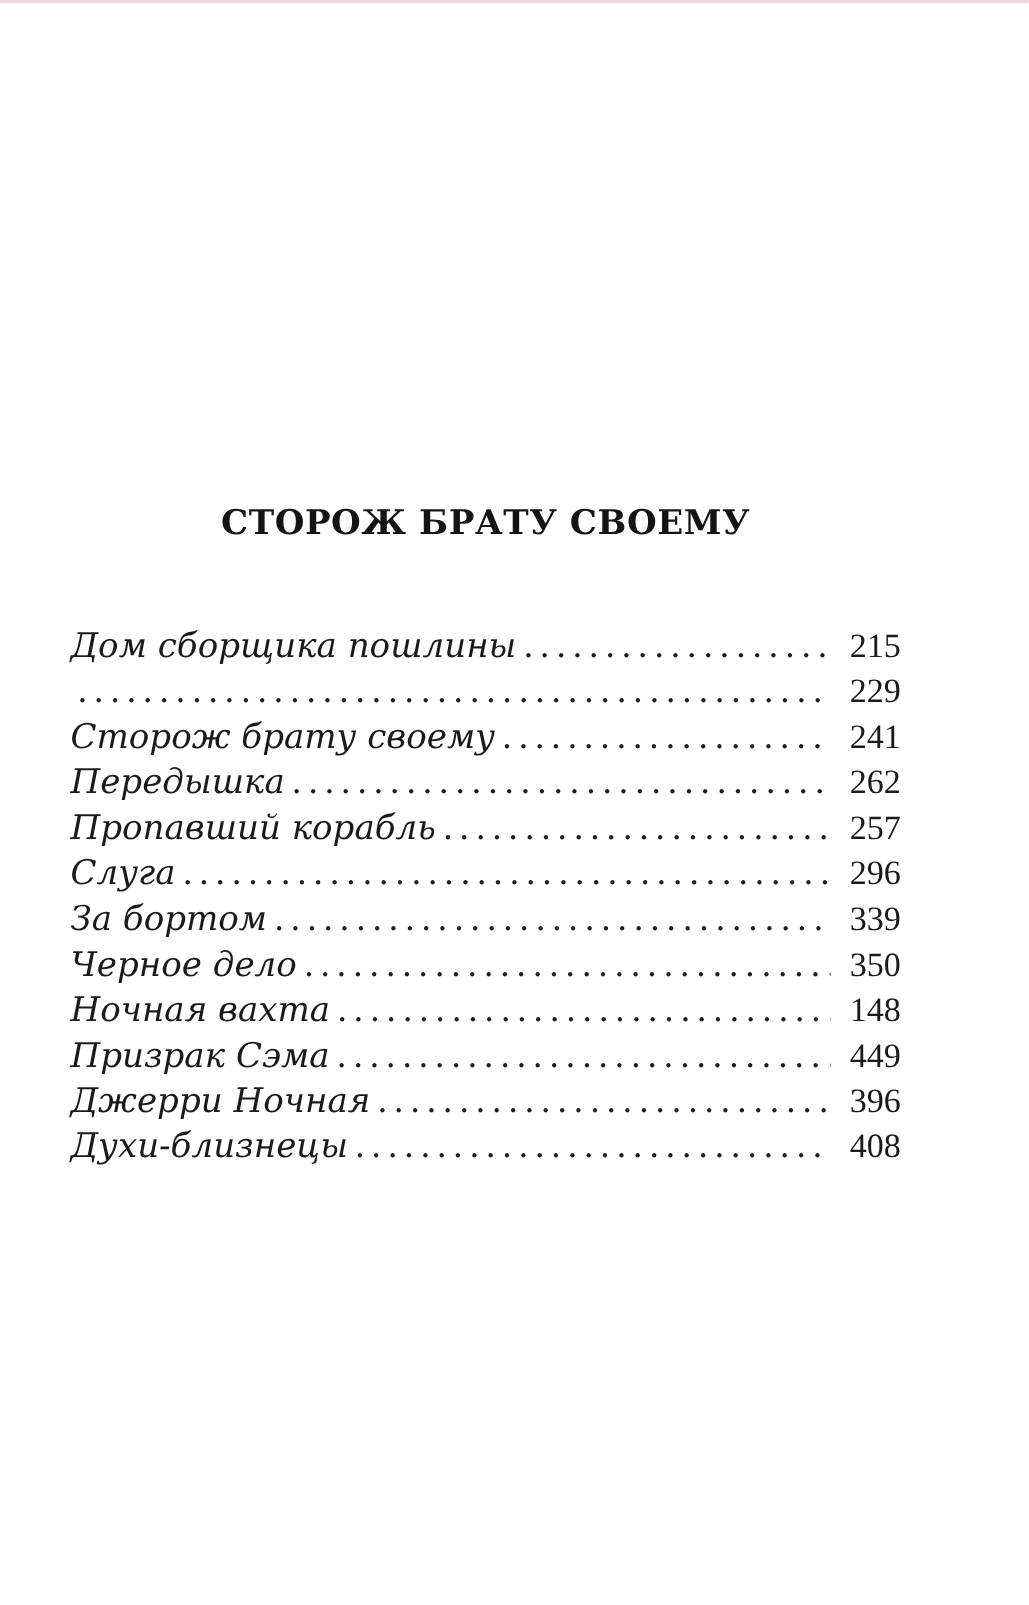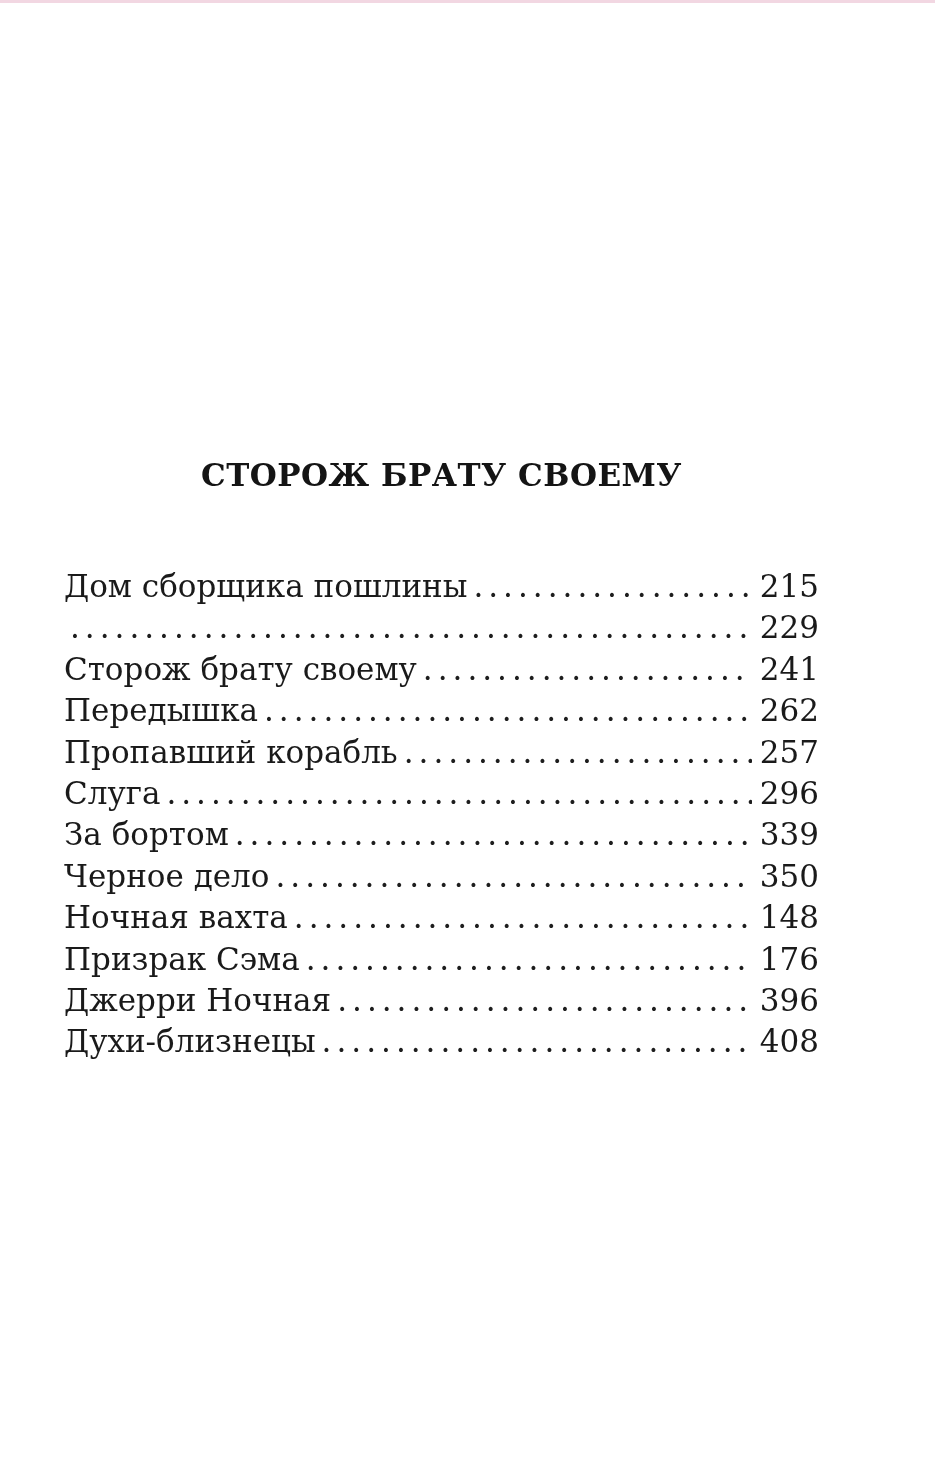--- a/index.html
+++ b/index.html
@@ -44,37 +44,39 @@
   .toc-row {
     display: flex;
     align-items: baseline;
     height: 41.4px;
     font-size: 31px;
     line-height: 41.4px;
     white-space: nowrap;
   }
   .toc-title {
     flex: 0 0 auto;
+    font-style: italic;
   }
   .toc-leader {
     flex: 1 1 auto;
     overflow: hidden;
     white-space: nowrap;
     margin: 0 8px 0 6px;
     min-width: 0;
   }
   .toc-leader::after {
     content: "..................................................................................................................................................................";
     letter-spacing: 5px;
     color: #1d1d1d;
   }
   .toc-page {
     flex: 0 0 auto;
     min-width: 56px;
     text-align: right;
+    font-family: Liberation Serif, serif;
   }
 </style>
 </head>
 <body>
 
 <div class="scan-edge-top"></div>
 
 <div class="content">
   <h1 class="section-title">СТОРОЖ БРАТУ СВОЕМУ</h1>
 
@@ -128,21 +130,21 @@
 
   <div class="toc-row">
     <span class="toc-title">Ночная вахта</span>
     <span class="toc-leader"></span>
     <span class="toc-page">148</span>
   </div>
 
   <div class="toc-row">
     <span class="toc-title">Призрак Сэма</span>
     <span class="toc-leader"></span>
-    <span class="toc-page">176</span>
+    <span class="toc-page">449</span>
   </div>
 
   <div class="toc-row">
     <span class="toc-title">Джерри Ночная</span>
     <span class="toc-leader"></span>
     <span class="toc-page">396</span>
   </div>
 
   <div class="toc-row">
     <span class="toc-title">Духи-близнецы</span>

